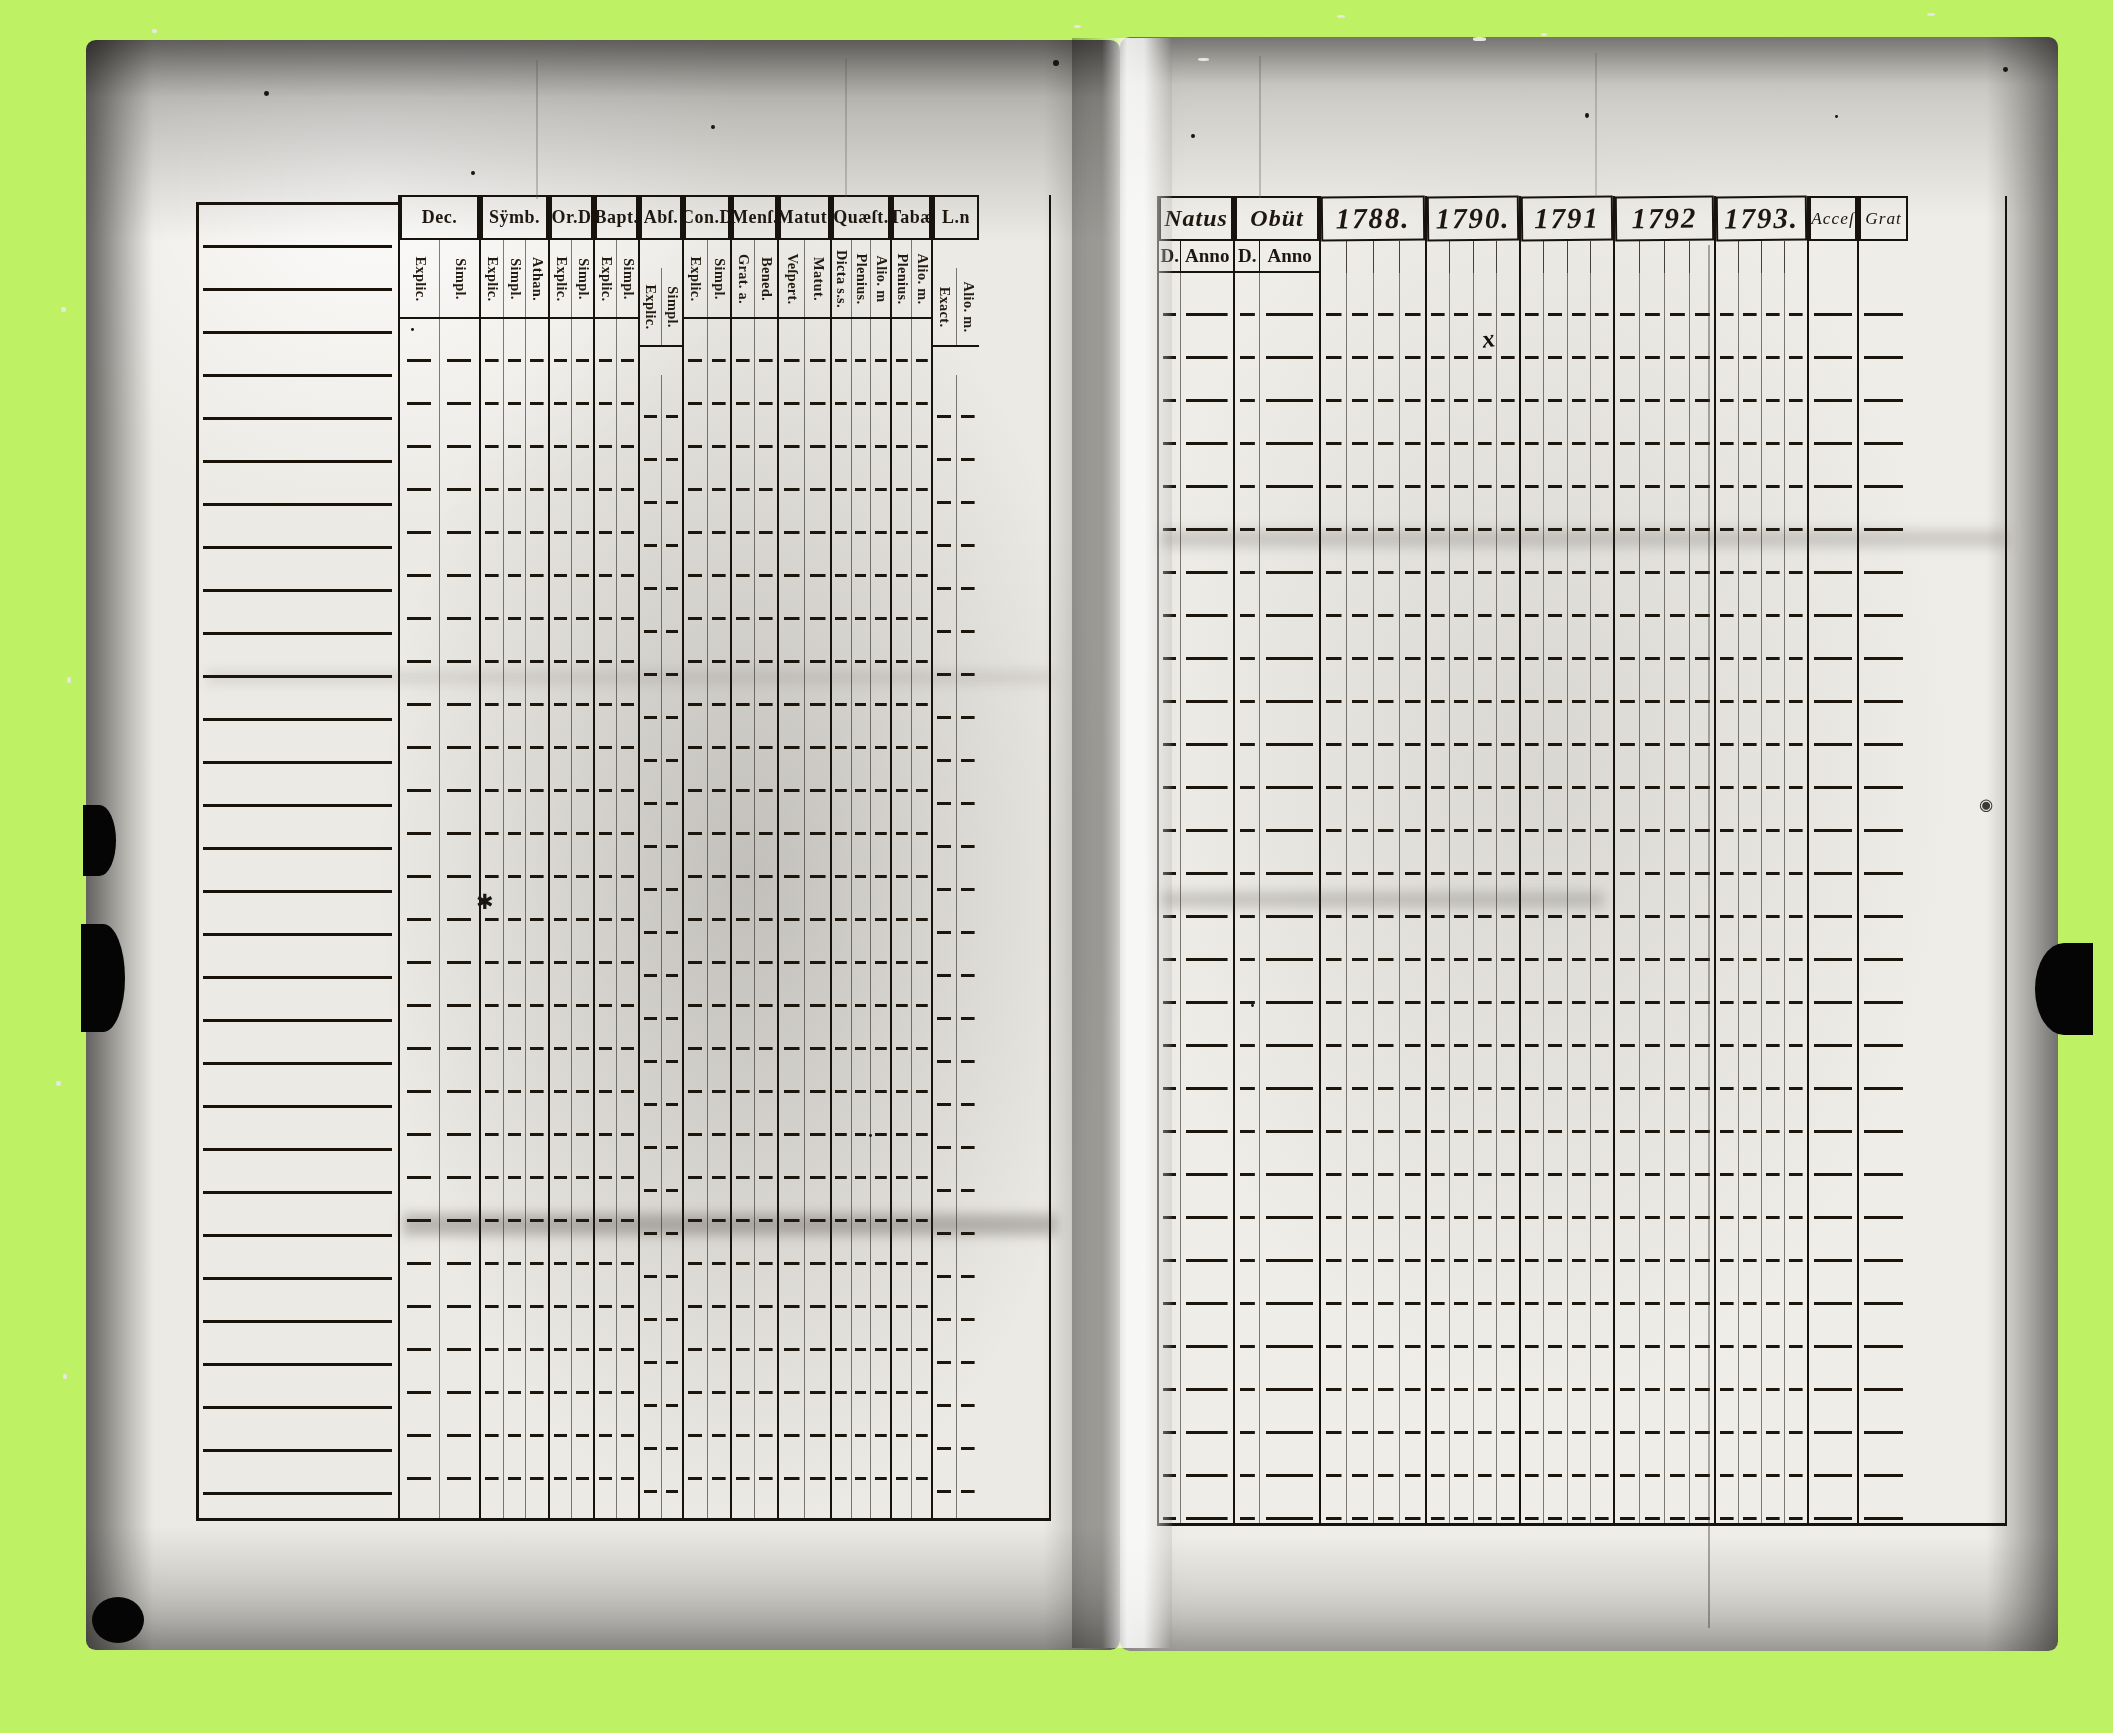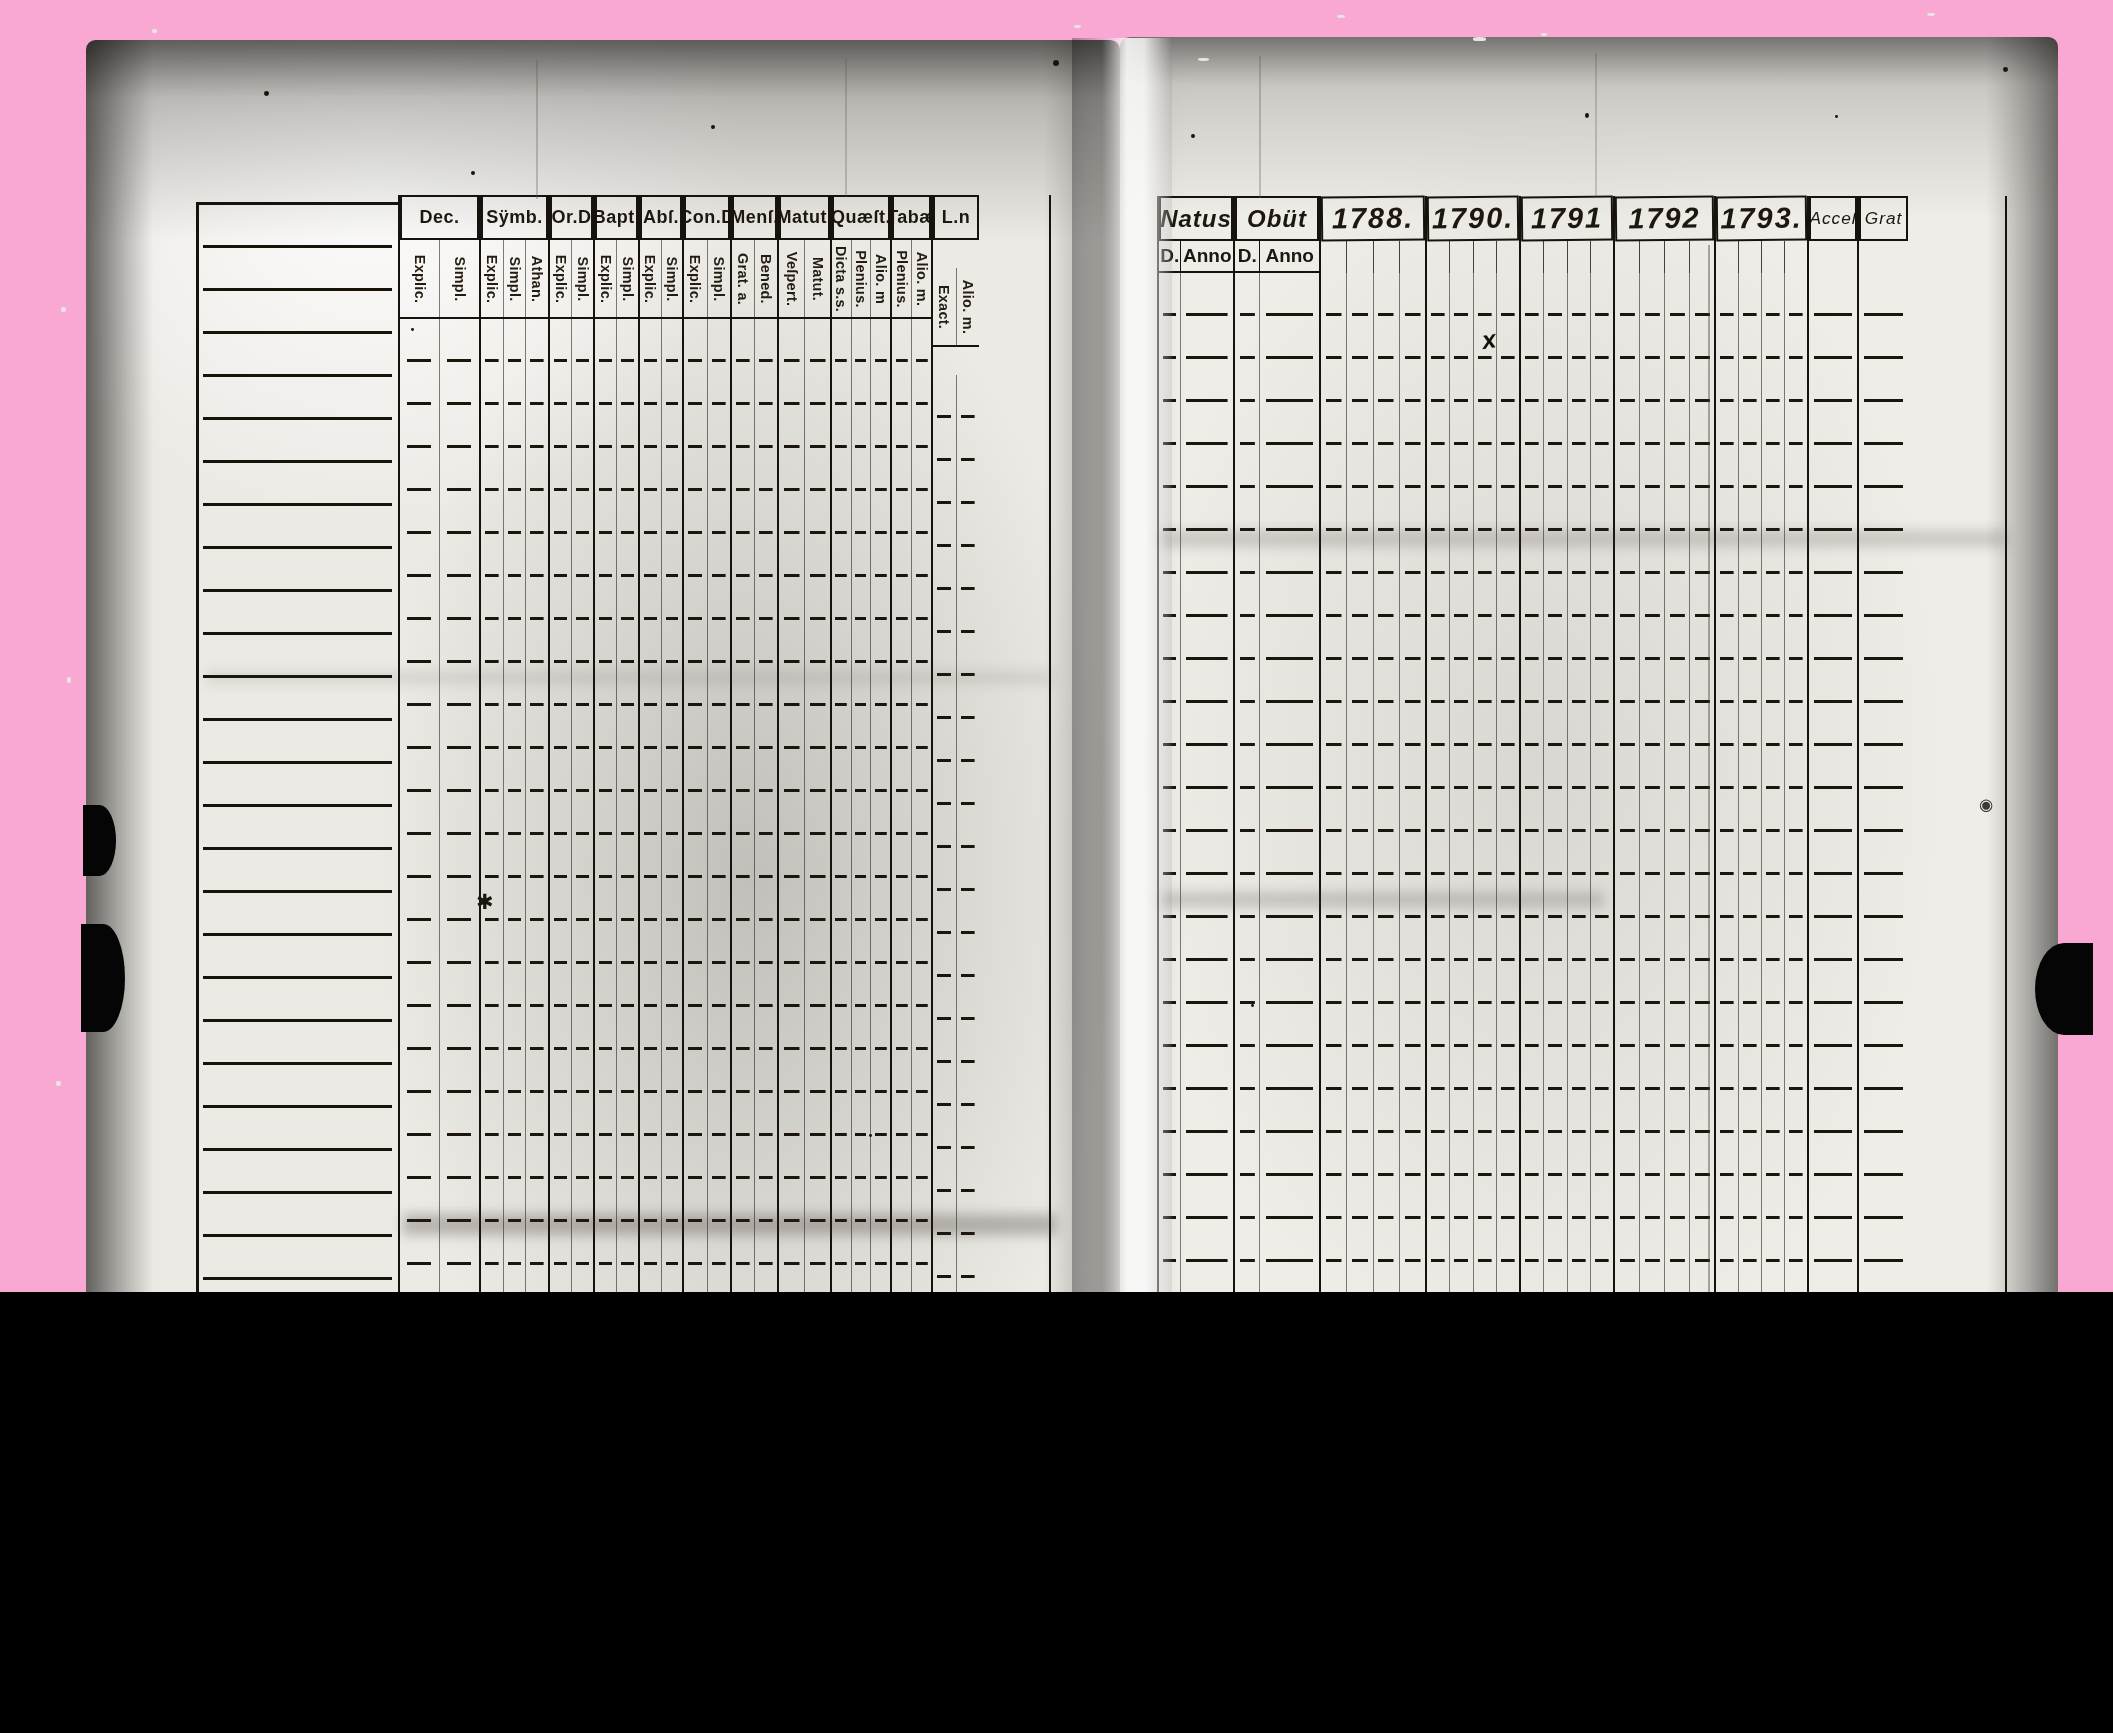--- a/index.html
+++ b/index.html
@@ -1,18 +1,18 @@
 <!DOCTYPE html>
 <html><head>
 <meta charset="utf-8">
 <style>
   html,body{margin:0;padding:0;background:#000;}
   *{box-sizing:border-box;}
-  .stage{position:relative;width:2114px;height:1292px;background:#f9a8d4;overflow:hidden;
-         font-family:Liberation Sans, sans-serif;color:#1d1710;}
+  .stage{position:relative;width:2114px;height:1733px;background:#bef264;overflow:hidden;
+         font-family:Liberation Serif, serif;color:#1d1710;}
 
   
   .page{position:absolute;border-radius:9.6px;}
   .page.left{
     left:86px;top:40px;width:1034px;height:1610px;
     background:
       linear-gradient(to bottom, rgba(25,23,20,.55) 0px, rgba(90,88,84,.35) 58px, rgba(120,118,114,0) 202px),
       linear-gradient(to right, rgba(40,38,34,.55) 0px, rgba(80,78,74,0) 67px),
       linear-gradient(to left, rgba(70,68,64,.40) 0px, rgba(90,88,84,0) 77px),
       linear-gradient(to top, rgba(70,68,64,.38) 0px, rgba(100,98,94,0) 125px),
@@ -151,21 +151,21 @@
           <div class="sub">
               <span class="vlab">Simpl.</span>
             </div>
         </div>
         <div class="bb">
             <div class="sub"></div>
             <div class="sub"></div>
           </div>
       </div>
 
-      <div class="col" style="width:44px;">
+      <div class="col" style="width:44px;gap:28px;">
         <div class="hl">Abſ.</div>
         <div class="hs">
           <div class="sub">
               <span class="vlab">Explic.</span>
             </div>
           <div class="sub">
               <span class="vlab">Simpl.</span>
             </div>
         </div>
         <div class="bb">

